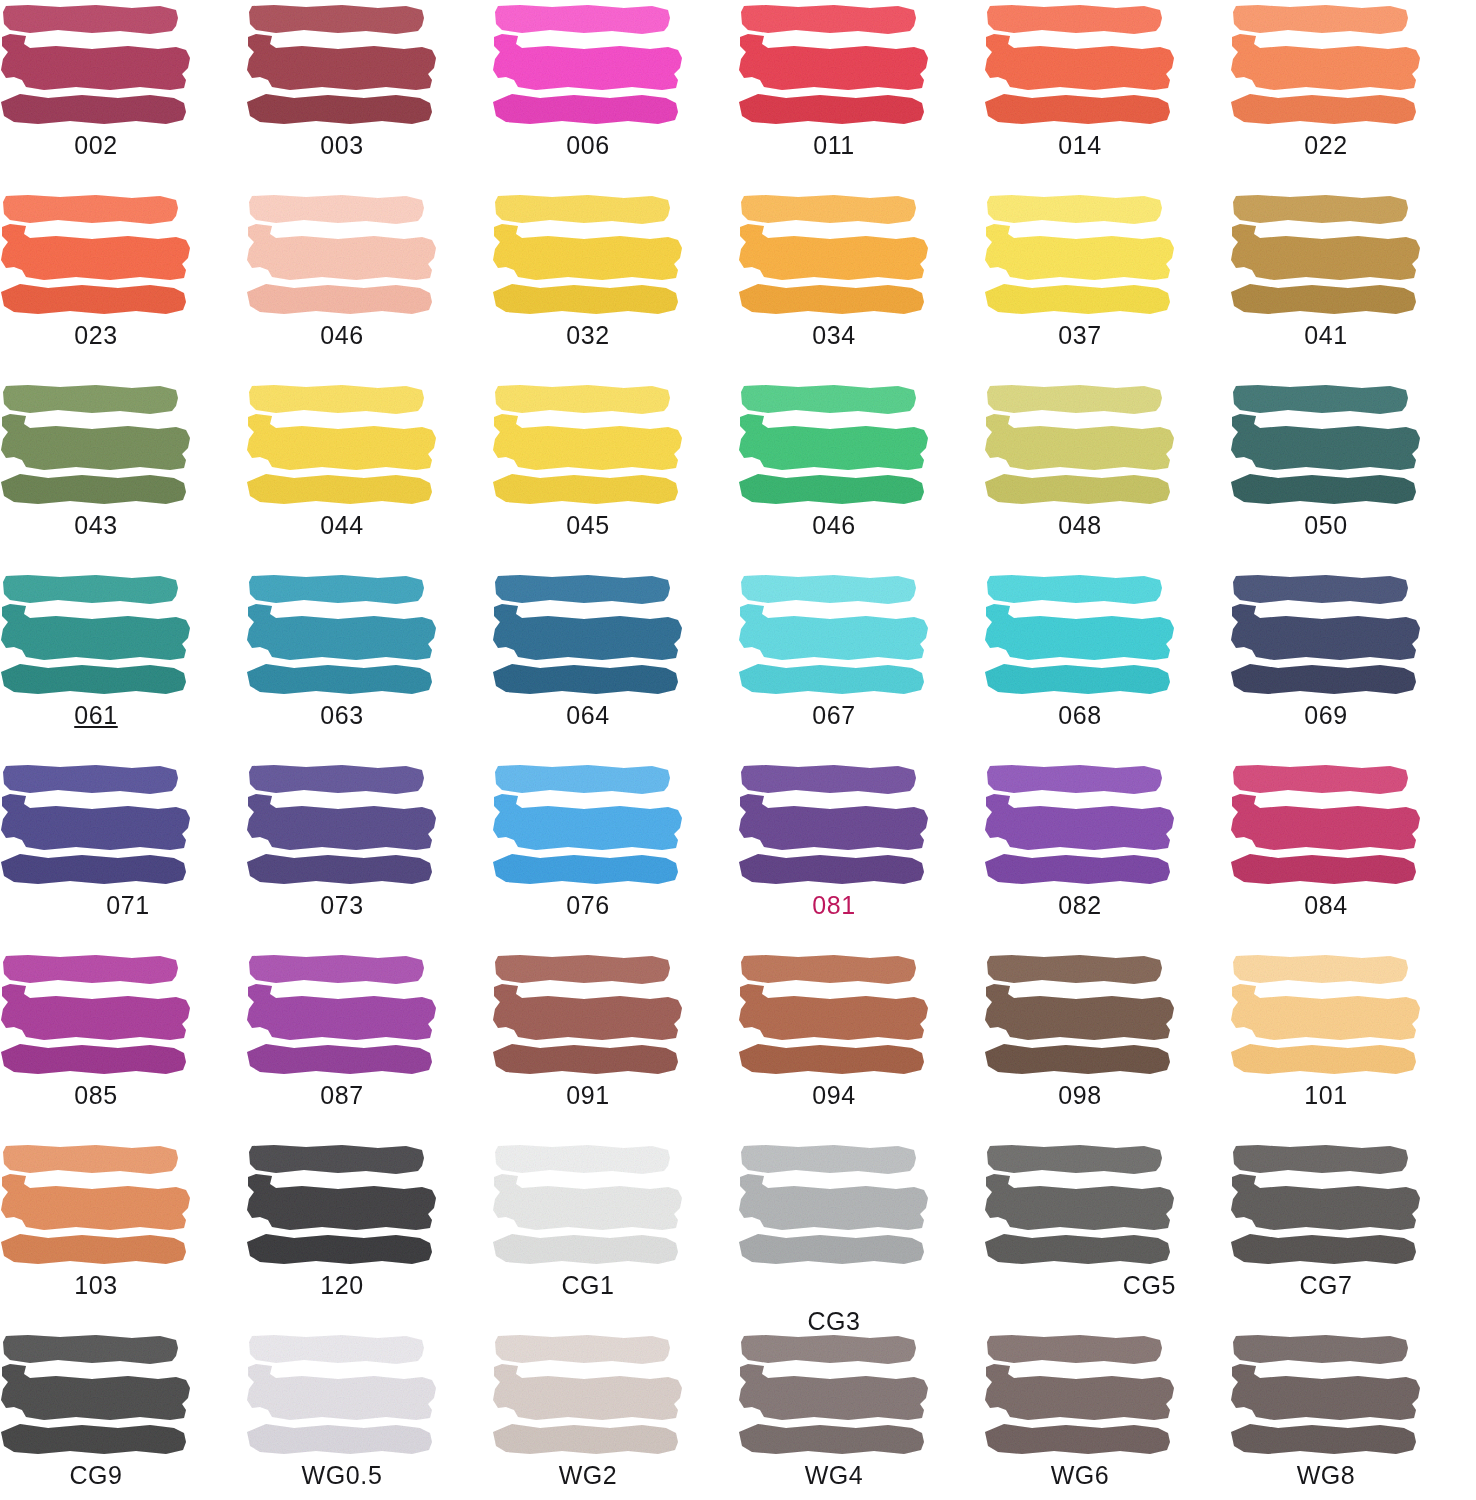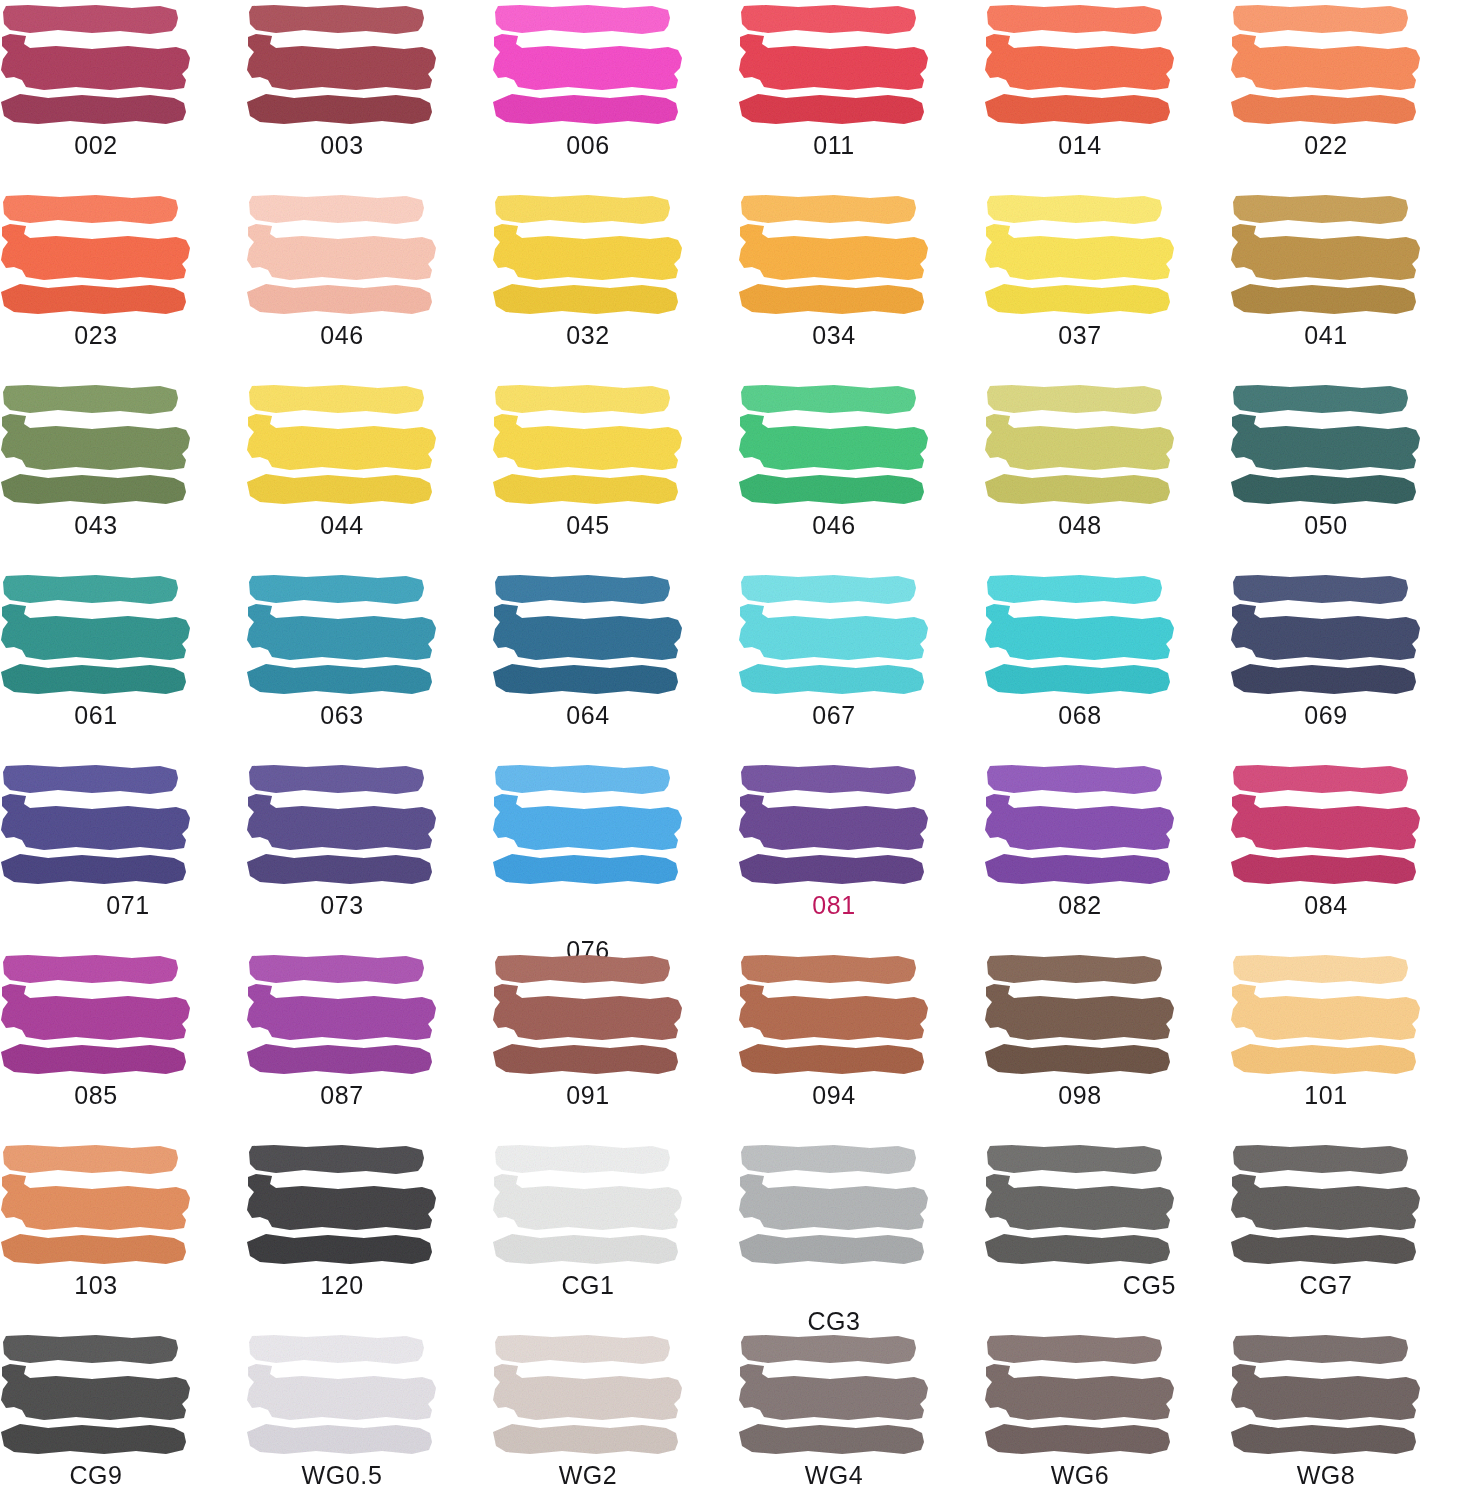--- a/index.html
+++ b/index.html
@@ -518,21 +518,21 @@
               <path d="M2,33 L10,30 L26,32 L24,40 L30,44 L56,42 L92,45 L128,42 L158,45 L176,43 L186,46 L190,54 L188,64 L182,70 L186,76 L184,84 L170,86 L140,83 L110,86 L76,83 L44,86 L26,83 L22,76 L14,73 L6,74 L1,66 L3,55 L8,48 L2,42 Z" fill="#0d8279"></path>
               <path d="M1,98 L20,90 L48,94 L82,91 L118,94 L150,91 L174,94 L184,99 L186,108 L183,116 L166,120 L136,117 L104,120 L70,117 L38,120 L14,118 L4,112 Z" fill="#05736b"></path>
             </g>
             <g opacity="0.16">
               <path d="M3,8 L6,2 L28,1 L60,3 L96,1 L132,4 L160,2 L176,6 L178,14 L176,22 L172,27 L150,30 L120,27 L92,29 L58,26 L30,29 L10,26 L4,20 Z" fill="#ffffff" filter="url(#grain18)"></path>
               <path d="M2,33 L10,30 L26,32 L24,40 L30,44 L56,42 L92,45 L128,42 L158,45 L176,43 L186,46 L190,54 L188,64 L182,70 L186,76 L184,84 L170,86 L140,83 L110,86 L76,83 L44,86 L26,83 L22,76 L14,73 L6,74 L1,66 L3,55 L8,48 L2,42 Z" fill="#ffffff" filter="url(#grain18)"></path>
               <path d="M1,98 L20,90 L48,94 L82,91 L118,94 L150,91 L174,94 L184,99 L186,108 L183,116 L166,120 L136,117 L104,120 L70,117 L38,120 L14,118 L4,112 Z" fill="#ffffff" filter="url(#grain18)"></path>
             </g>
           </svg>
         </div>
-        <div class="swatch-label" style="color: rgb(23, 23, 26);">061</div>
+        <div class="swatch-label" style="color: rgb(23, 23, 26); text-decoration: underline;">061</div>
       </div>
       <div class="swatch-cell">
         <div class="swatch-mark">
           <svg viewBox="0 0 192 122" preserveAspectRatio="none">
             <defs>
               <filter id="grain19" x="-5%" y="-5%" width="110%" height="110%">
                 <feTurbulence type="fractalNoise" baseFrequency="0.85" numOctaves="3" result="n"></feTurbulence>
                 <feComposite in="n" in2="SourceGraphic" operator="in" result="nm"></feComposite>
                 <feBlend in="SourceGraphic" in2="nm" mode="multiply"></feBlend>
               </filter>
@@ -710,21 +710,21 @@
               <path d="M2,33 L10,30 L26,32 L24,40 L30,44 L56,42 L92,45 L128,42 L158,45 L176,43 L186,46 L190,54 L188,64 L182,70 L186,76 L184,84 L170,86 L140,83 L110,86 L76,83 L44,86 L26,83 L22,76 L14,73 L6,74 L1,66 L3,55 L8,48 L2,42 Z" fill="#2e9fe8"></path>
               <path d="M1,98 L20,90 L48,94 L82,91 L118,94 L150,91 L174,94 L184,99 L186,108 L183,116 L166,120 L136,117 L104,120 L70,117 L38,120 L14,118 L4,112 Z" fill="#1b8fdb"></path>
             </g>
             <g opacity="0.16">
               <path d="M3,8 L6,2 L28,1 L60,3 L96,1 L132,4 L160,2 L176,6 L178,14 L176,22 L172,27 L150,30 L120,27 L92,29 L58,26 L30,29 L10,26 L4,20 Z" fill="#ffffff" filter="url(#grain26)"></path>
               <path d="M2,33 L10,30 L26,32 L24,40 L30,44 L56,42 L92,45 L128,42 L158,45 L176,43 L186,46 L190,54 L188,64 L182,70 L186,76 L184,84 L170,86 L140,83 L110,86 L76,83 L44,86 L26,83 L22,76 L14,73 L6,74 L1,66 L3,55 L8,48 L2,42 Z" fill="#ffffff" filter="url(#grain26)"></path>
               <path d="M1,98 L20,90 L48,94 L82,91 L118,94 L150,91 L174,94 L184,99 L186,108 L183,116 L166,120 L136,117 L104,120 L70,117 L38,120 L14,118 L4,112 Z" fill="#ffffff" filter="url(#grain26)"></path>
             </g>
           </svg>
         </div>
-        <div class="swatch-label" style="color: rgb(23, 23, 26); margin-top: 45px;">076</div>
+        <div class="swatch-label" style="color: rgb(23, 23, 26);">076</div>
       </div>
       <div class="swatch-cell">
         <div class="swatch-mark">
           <svg viewBox="0 0 192 122" preserveAspectRatio="none">
             <defs>
               <filter id="grain27" x="-5%" y="-5%" width="110%" height="110%">
                 <feTurbulence type="fractalNoise" baseFrequency="0.85" numOctaves="3" result="n"></feTurbulence>
                 <feComposite in="n" in2="SourceGraphic" operator="in" result="nm"></feComposite>
                 <feBlend in="SourceGraphic" in2="nm" mode="multiply"></feBlend>
               </filter>

